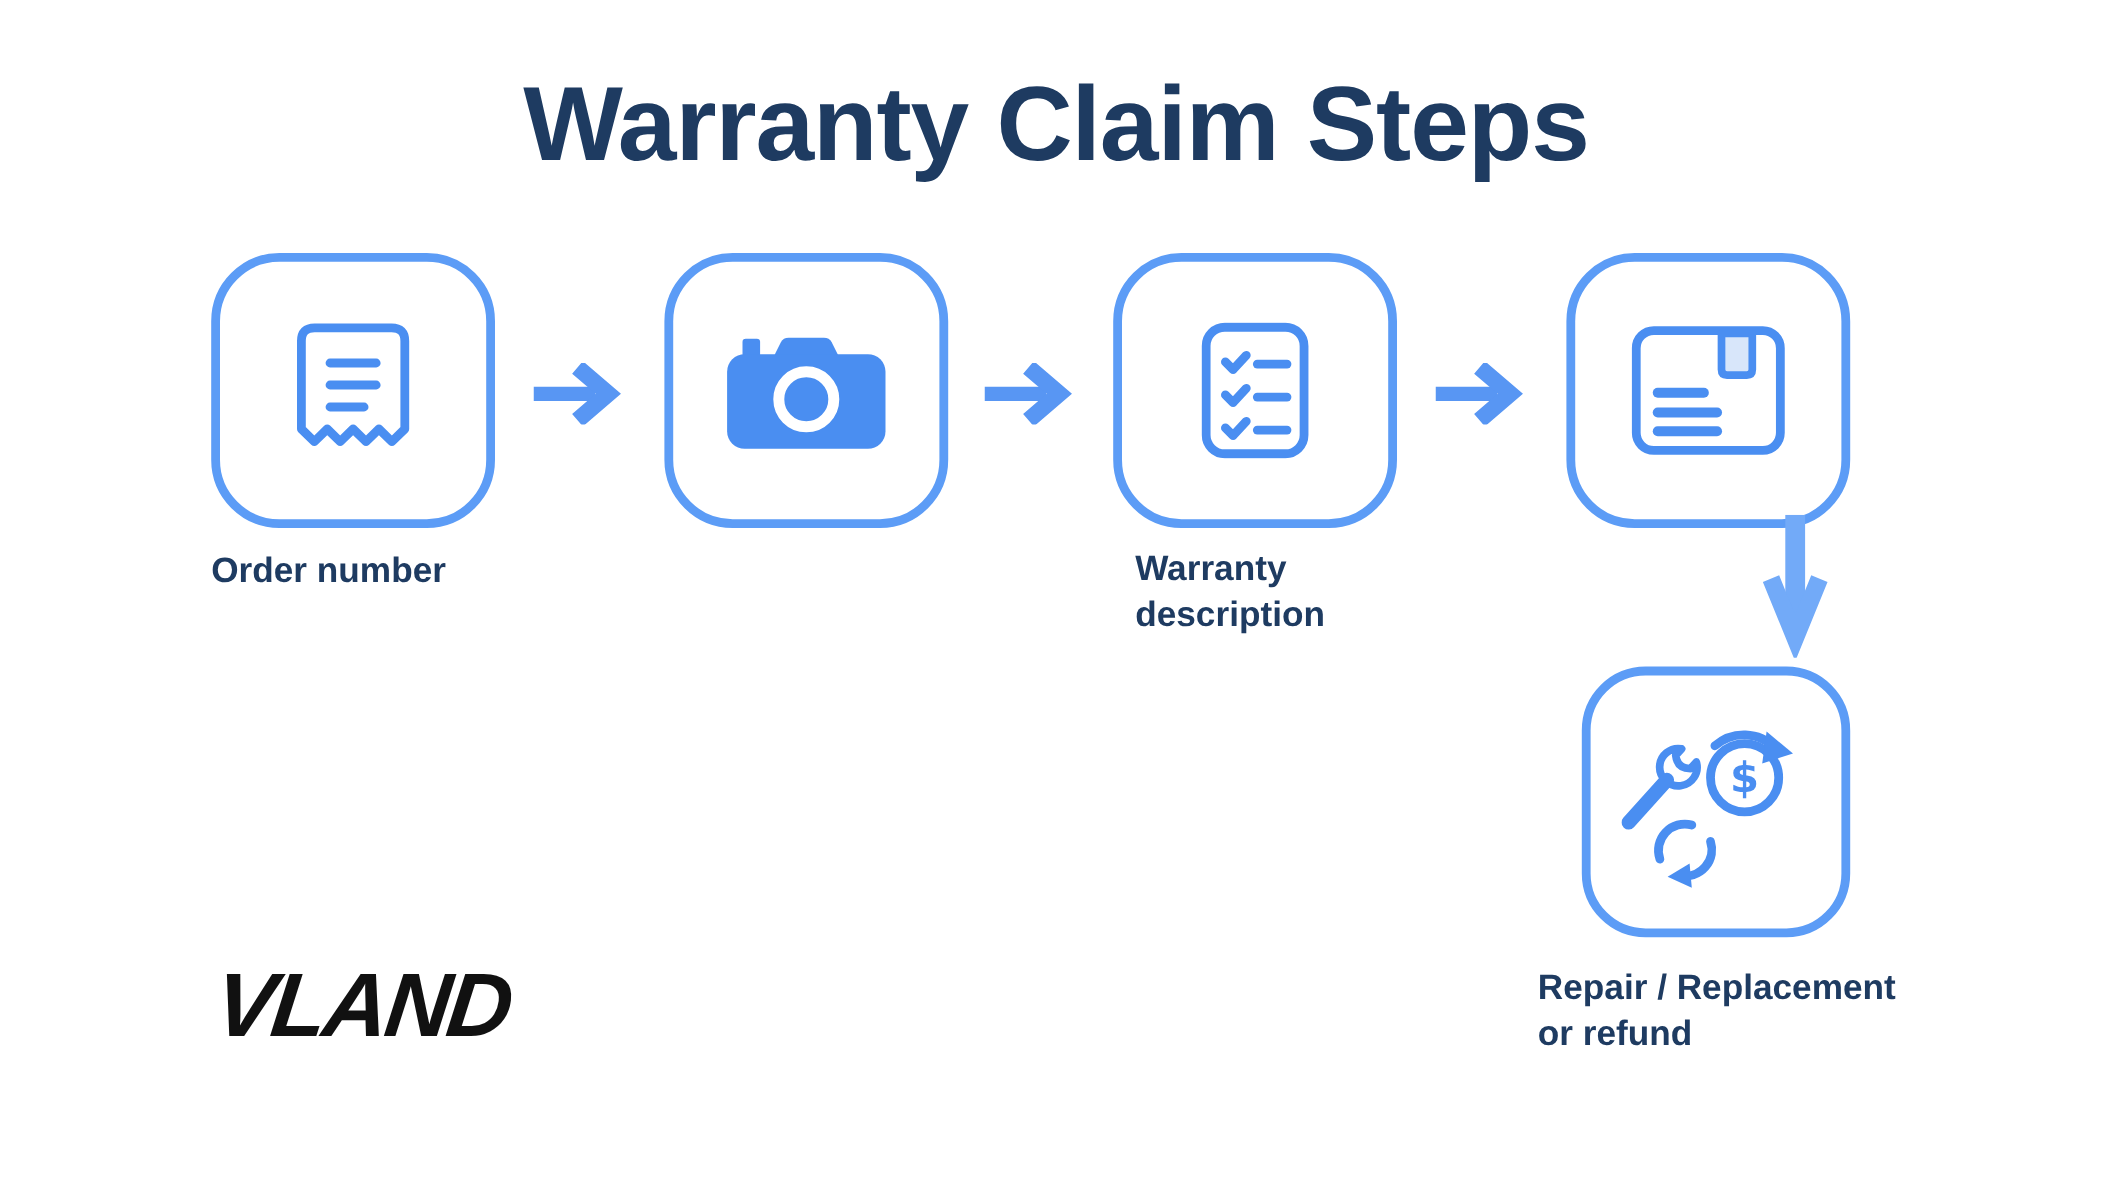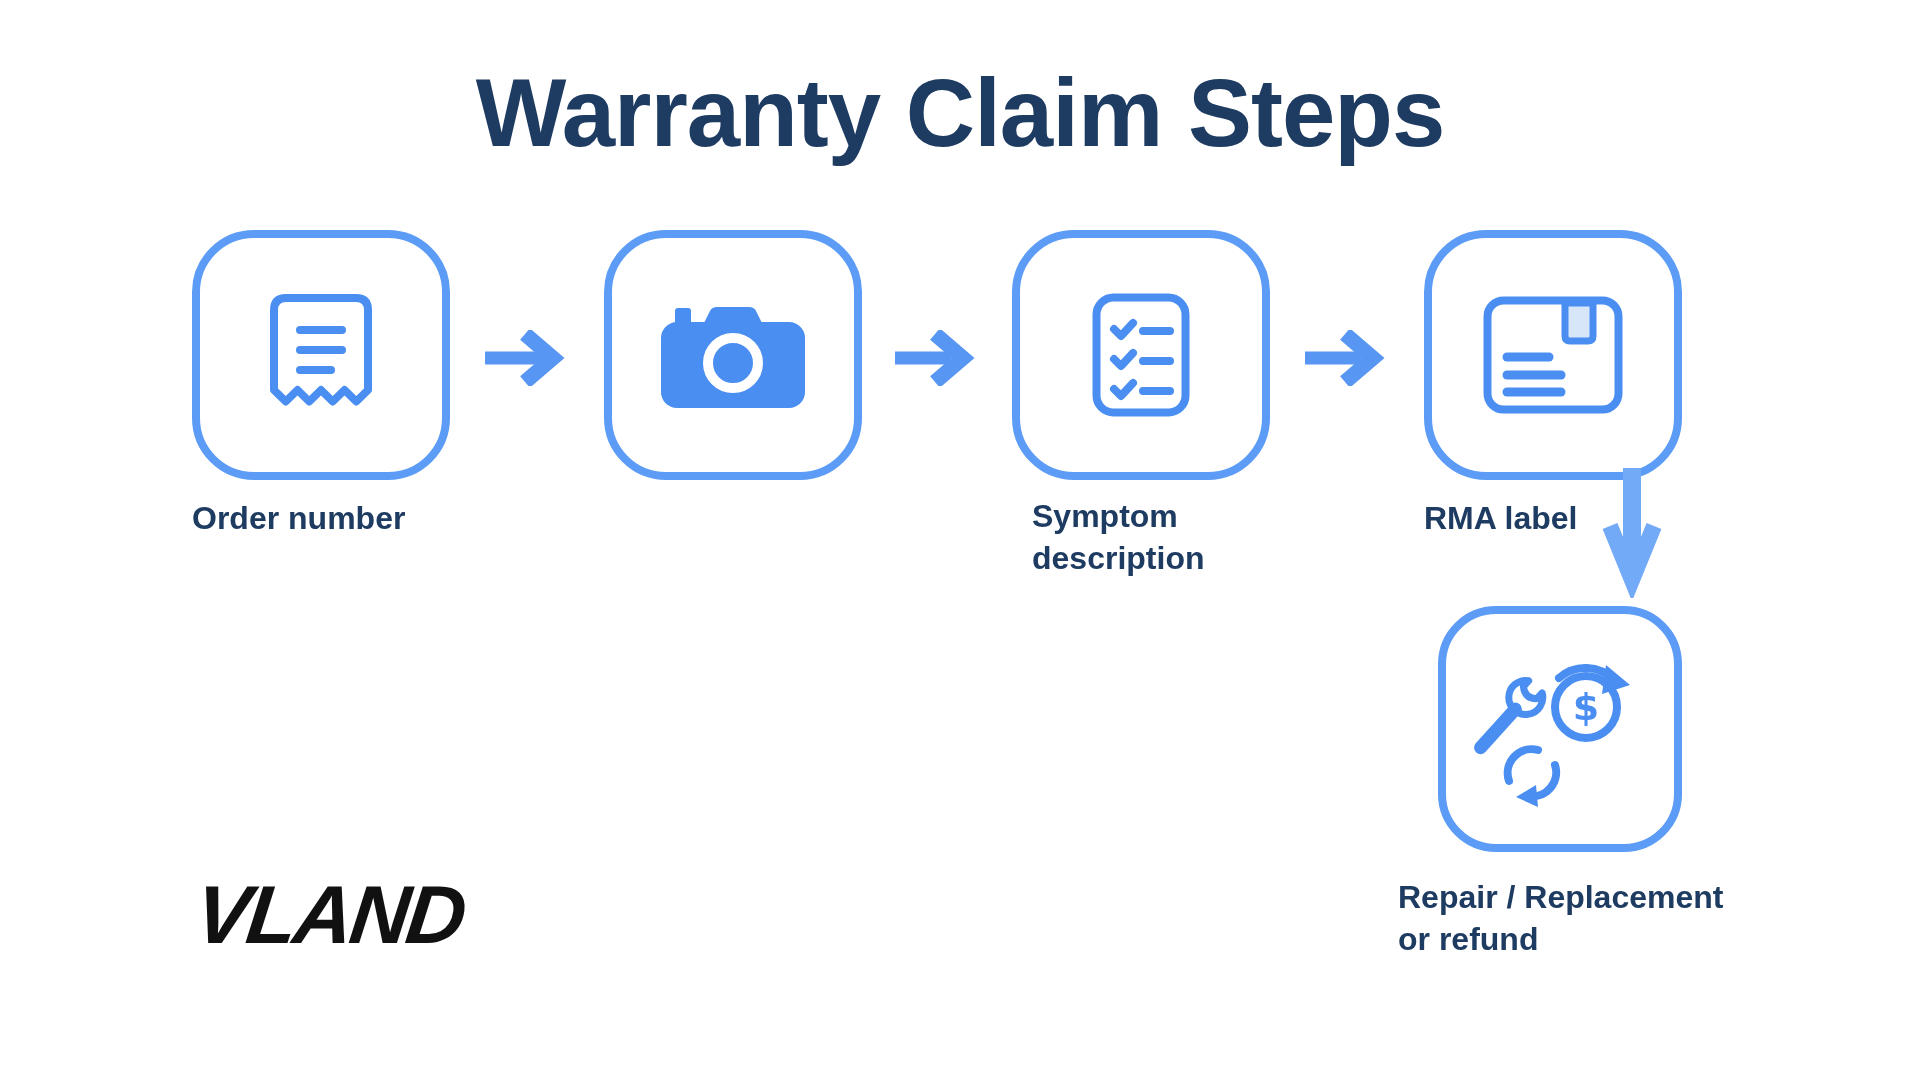--- a/index.html
+++ b/index.html
@@ -125,19 +125,18 @@
   <svg class="arrow-right" id="arrow-3" viewBox="0 0 84 56">
     <path d="M0,28 H56" stroke="#5896f3" stroke-width="13" fill="none"></path>
     <path d="M40,4 L68,28 L40,52" stroke="#5896f3" stroke-width="15" fill="none" stroke-linejoin="miter"></path>
   </svg>
   <svg class="arrow-down" viewBox="0 0 72 130">
     <rect x="27" y="0" width="18" height="94" fill="#72aaf8"></rect>
     <path d="M14,58 L36,112 L58,58" stroke="#72aaf8" stroke-width="16" fill="none" stroke-linejoin="miter"></path>
   </svg>
 
   <div class="step-label" id="label-1">Order number</div>
-  <div class="step-label" id="label-3">Symptom description</div>
-  <div class="step-label" id="label-4">RMA label</div>
+  <div class="step-label" id="label-3">Warranty description</div>
   <div class="step-label" id="label-5">Repair / Replacement or refund</div>
 
   <div class="logo">VLAND</div>
 
 </div>
 
 </body></html>

